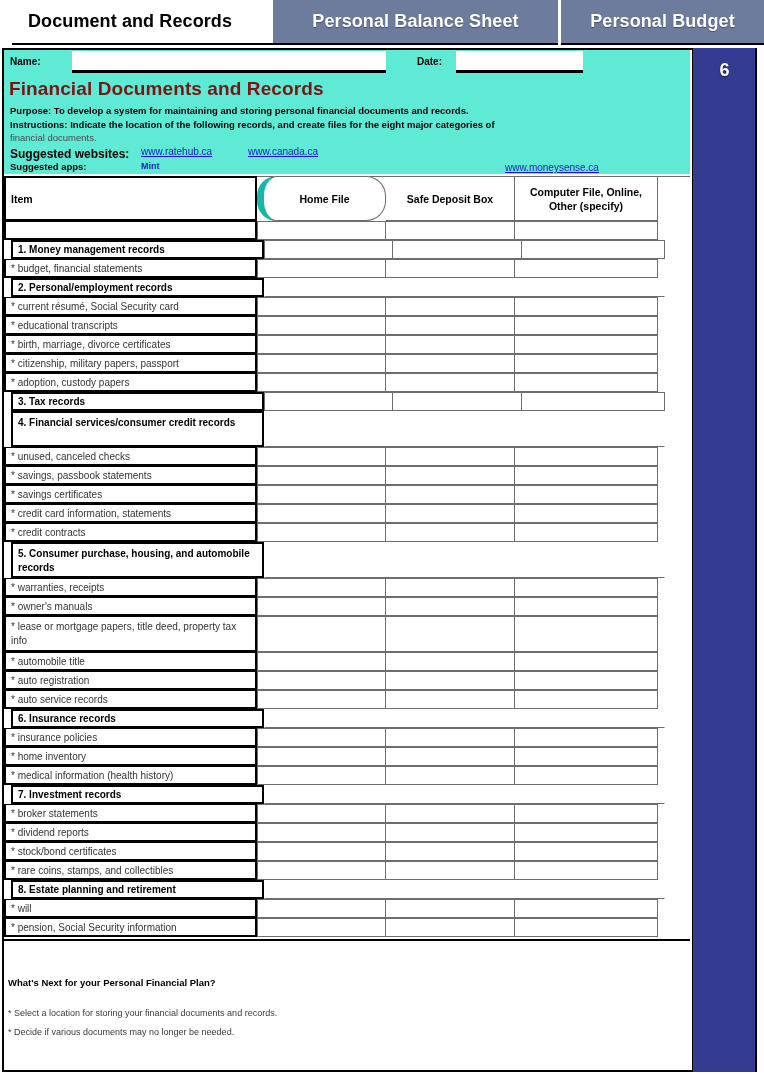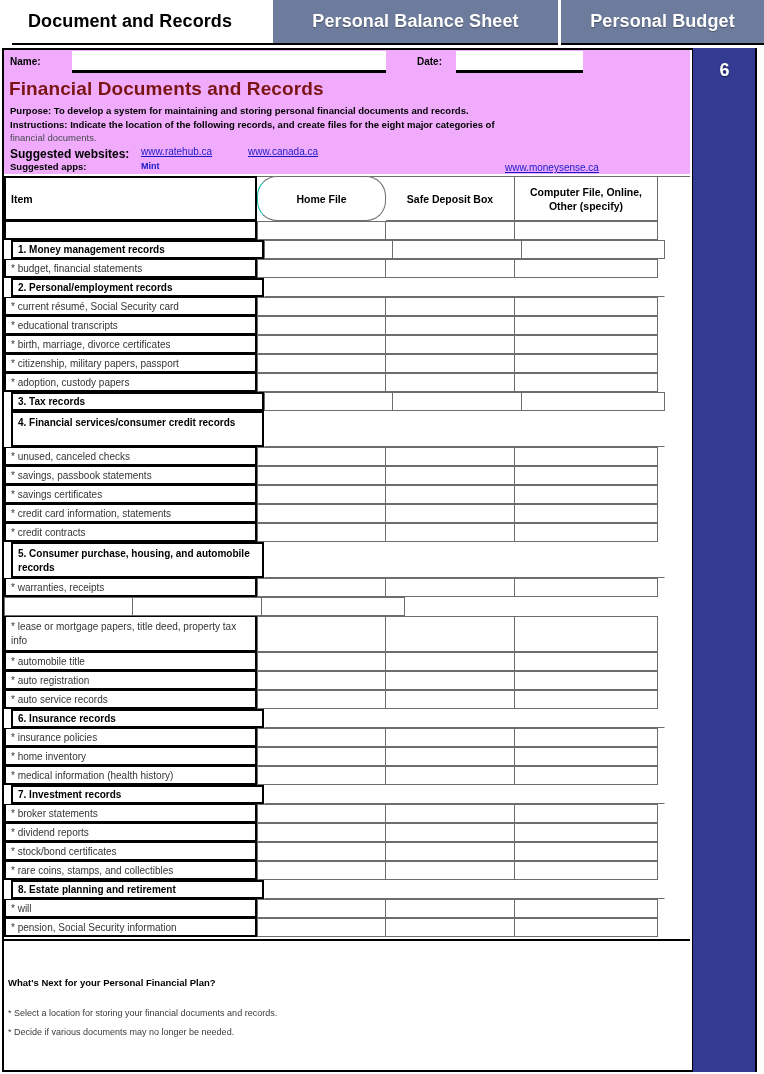--- a/index.html
+++ b/index.html
@@ -50,21 +50,21 @@
   }
   .page-num{
     position:absolute;left:0;top:12px;width:63px;text-align:center;
     color:#ffffff;font-size:18px;font-weight:bold;
     text-shadow:0 1px 2px rgba(0,0,0,.5);
   }
 
   
   .hdr{
     position:absolute;left:4px;top:5px;width:686px;height:124px;
-    background:#f0abfc;box-sizing:border-box;
+    background:#5eead4;box-sizing:border-box;
   }
   .row-namedate{position:absolute;left:0;top:0;width:686px;height:26px;}
   .lbl-name{position:absolute;left:6px;top:6px;font-size:10px;font-weight:bold;color:#000;}
   .fld-name{
     position:absolute;left:68px;top:1px;width:314px;height:22px;
     background:#fff;border:none;border-bottom:3px solid #000;
     box-sizing:border-box;font-family:"Liberation Sans",sans-serif;font-size:11px;
     padding:0 4px;outline:none;
   }
   .lbl-date{position:absolute;left:413px;top:6px;font-size:10px;font-weight:bold;color:#000;}
@@ -124,21 +124,21 @@
     width:253px;box-sizing:border-box;border:2px solid #000;
     display:flex;align-items:center;padding-left:5px;
     font-size:10.5px;font-weight:bold;color:#000;background:#fff;
   }
   .th-col{
     box-sizing:border-box;border:1px solid #6d6d6d;border-left:none;
     display:flex;align-items:center;justify-content:center;text-align:center;
     font-size:10.5px;font-weight:bold;color:#000;background:#fff;line-height:14px;
     padding:0 4px;
   }
-  .th-col.first{border-left:1px solid #14b8a6;border-radius:20px;}
+  .th-col.first{border-left:7px solid #14b8a6;border-radius:20px;}
   .pretop{
     position:absolute;left:4px;top:131px;width:686px;height:8px;
     border-left:2px solid #000;border-top:1px solid #6d6d6d;box-sizing:border-box;
   }
   .whatsnext{position:absolute;left:8px;font-size:9.5px;font-weight:bold;color:#000;}
   .fbullet{position:absolute;left:8px;font-size:9px;color:#3a3a3a;}
   .foot-line{position:absolute;left:4px;width:686px;height:2px;background:#000;}
 </style>
 </head>
 <body>
@@ -291,20 +291,21 @@
           <div class="itemcell sec h2">5. Consumer purchase, housing, and automobile records</div>
           <div class="spancell open"></div>
         </div>
         <div class="trow" style="height:19px">
           <div class="itemcell">* warranties, receipts</div>
           <div class="gridcell g1"></div>
           <div class="gridcell g2"></div>
           <div class="gridcell g3"></div>
         </div>
         <div class="trow" style="height:19px">
+          <div class="itemcell">* owner's manuals</div>
           <div class="gridcell g1"></div>
           <div class="gridcell g2"></div>
           <div class="gridcell g3"></div>
         </div>
         <div class="trow" style="height:36px">
           <div class="itemcell h2">* lease or mortgage papers, title deed, property tax info</div>
           <div class="gridcell g1"></div>
           <div class="gridcell g2"></div>
           <div class="gridcell g3"></div>
         </div>

